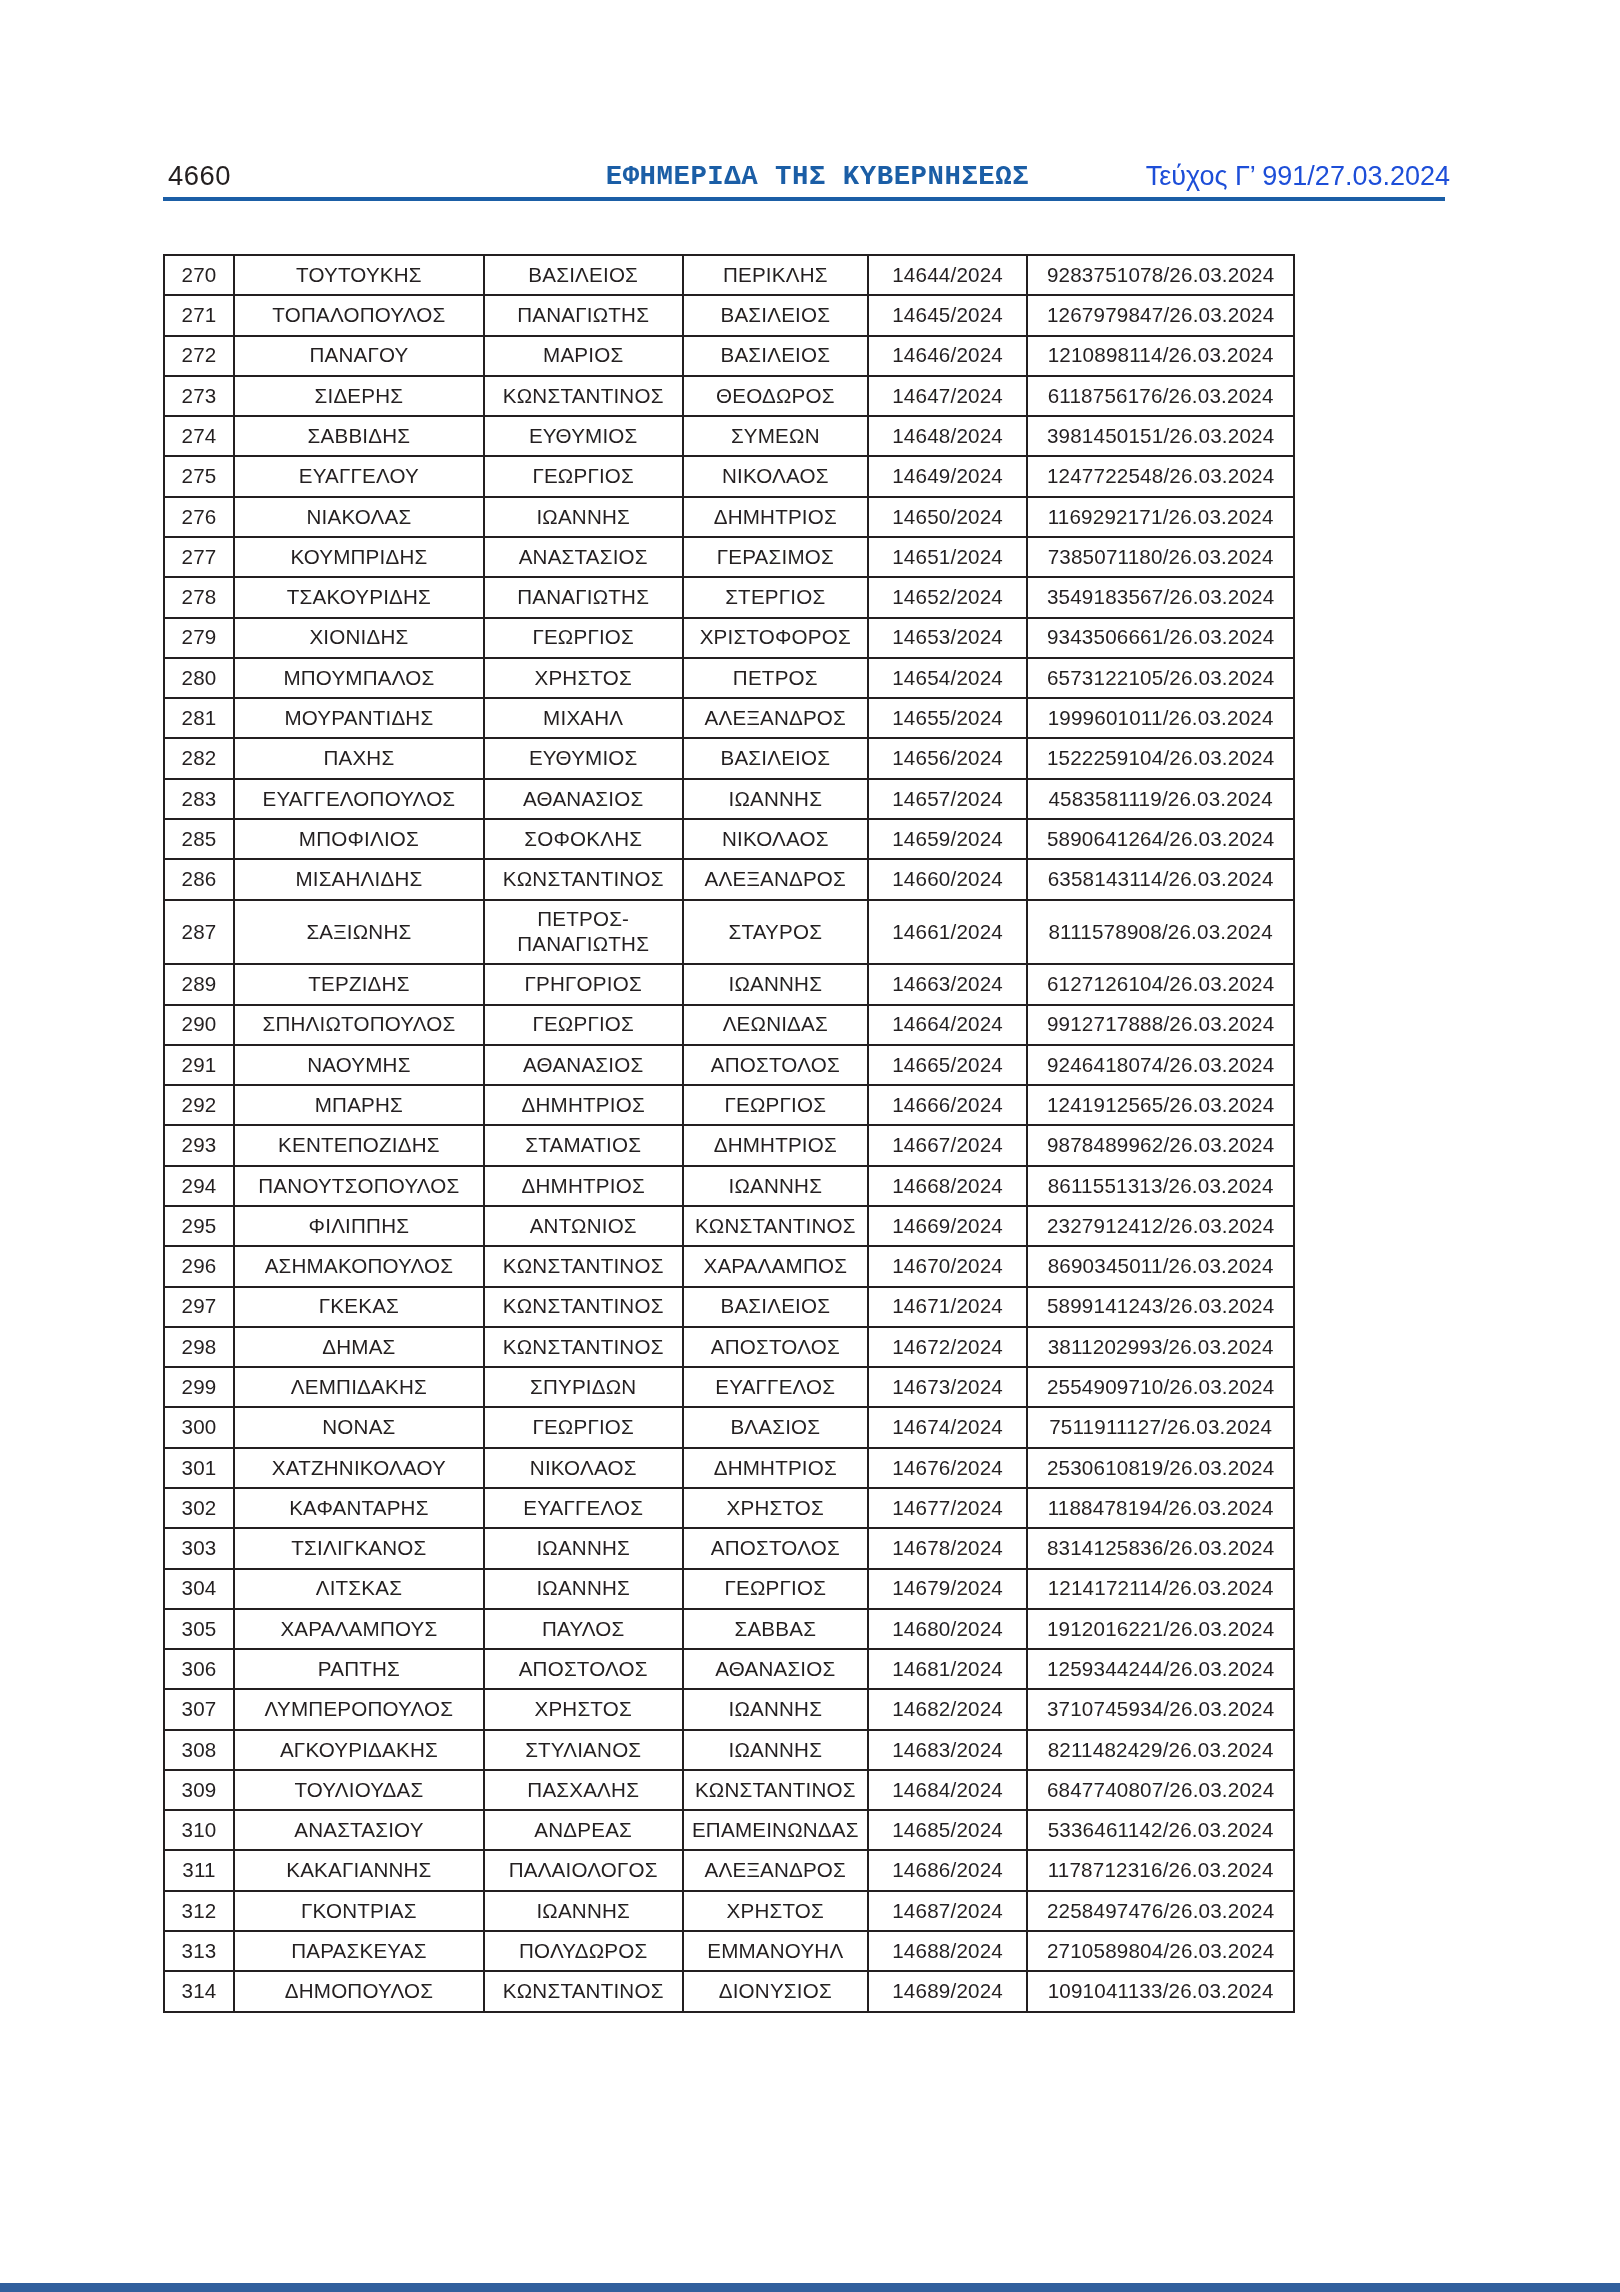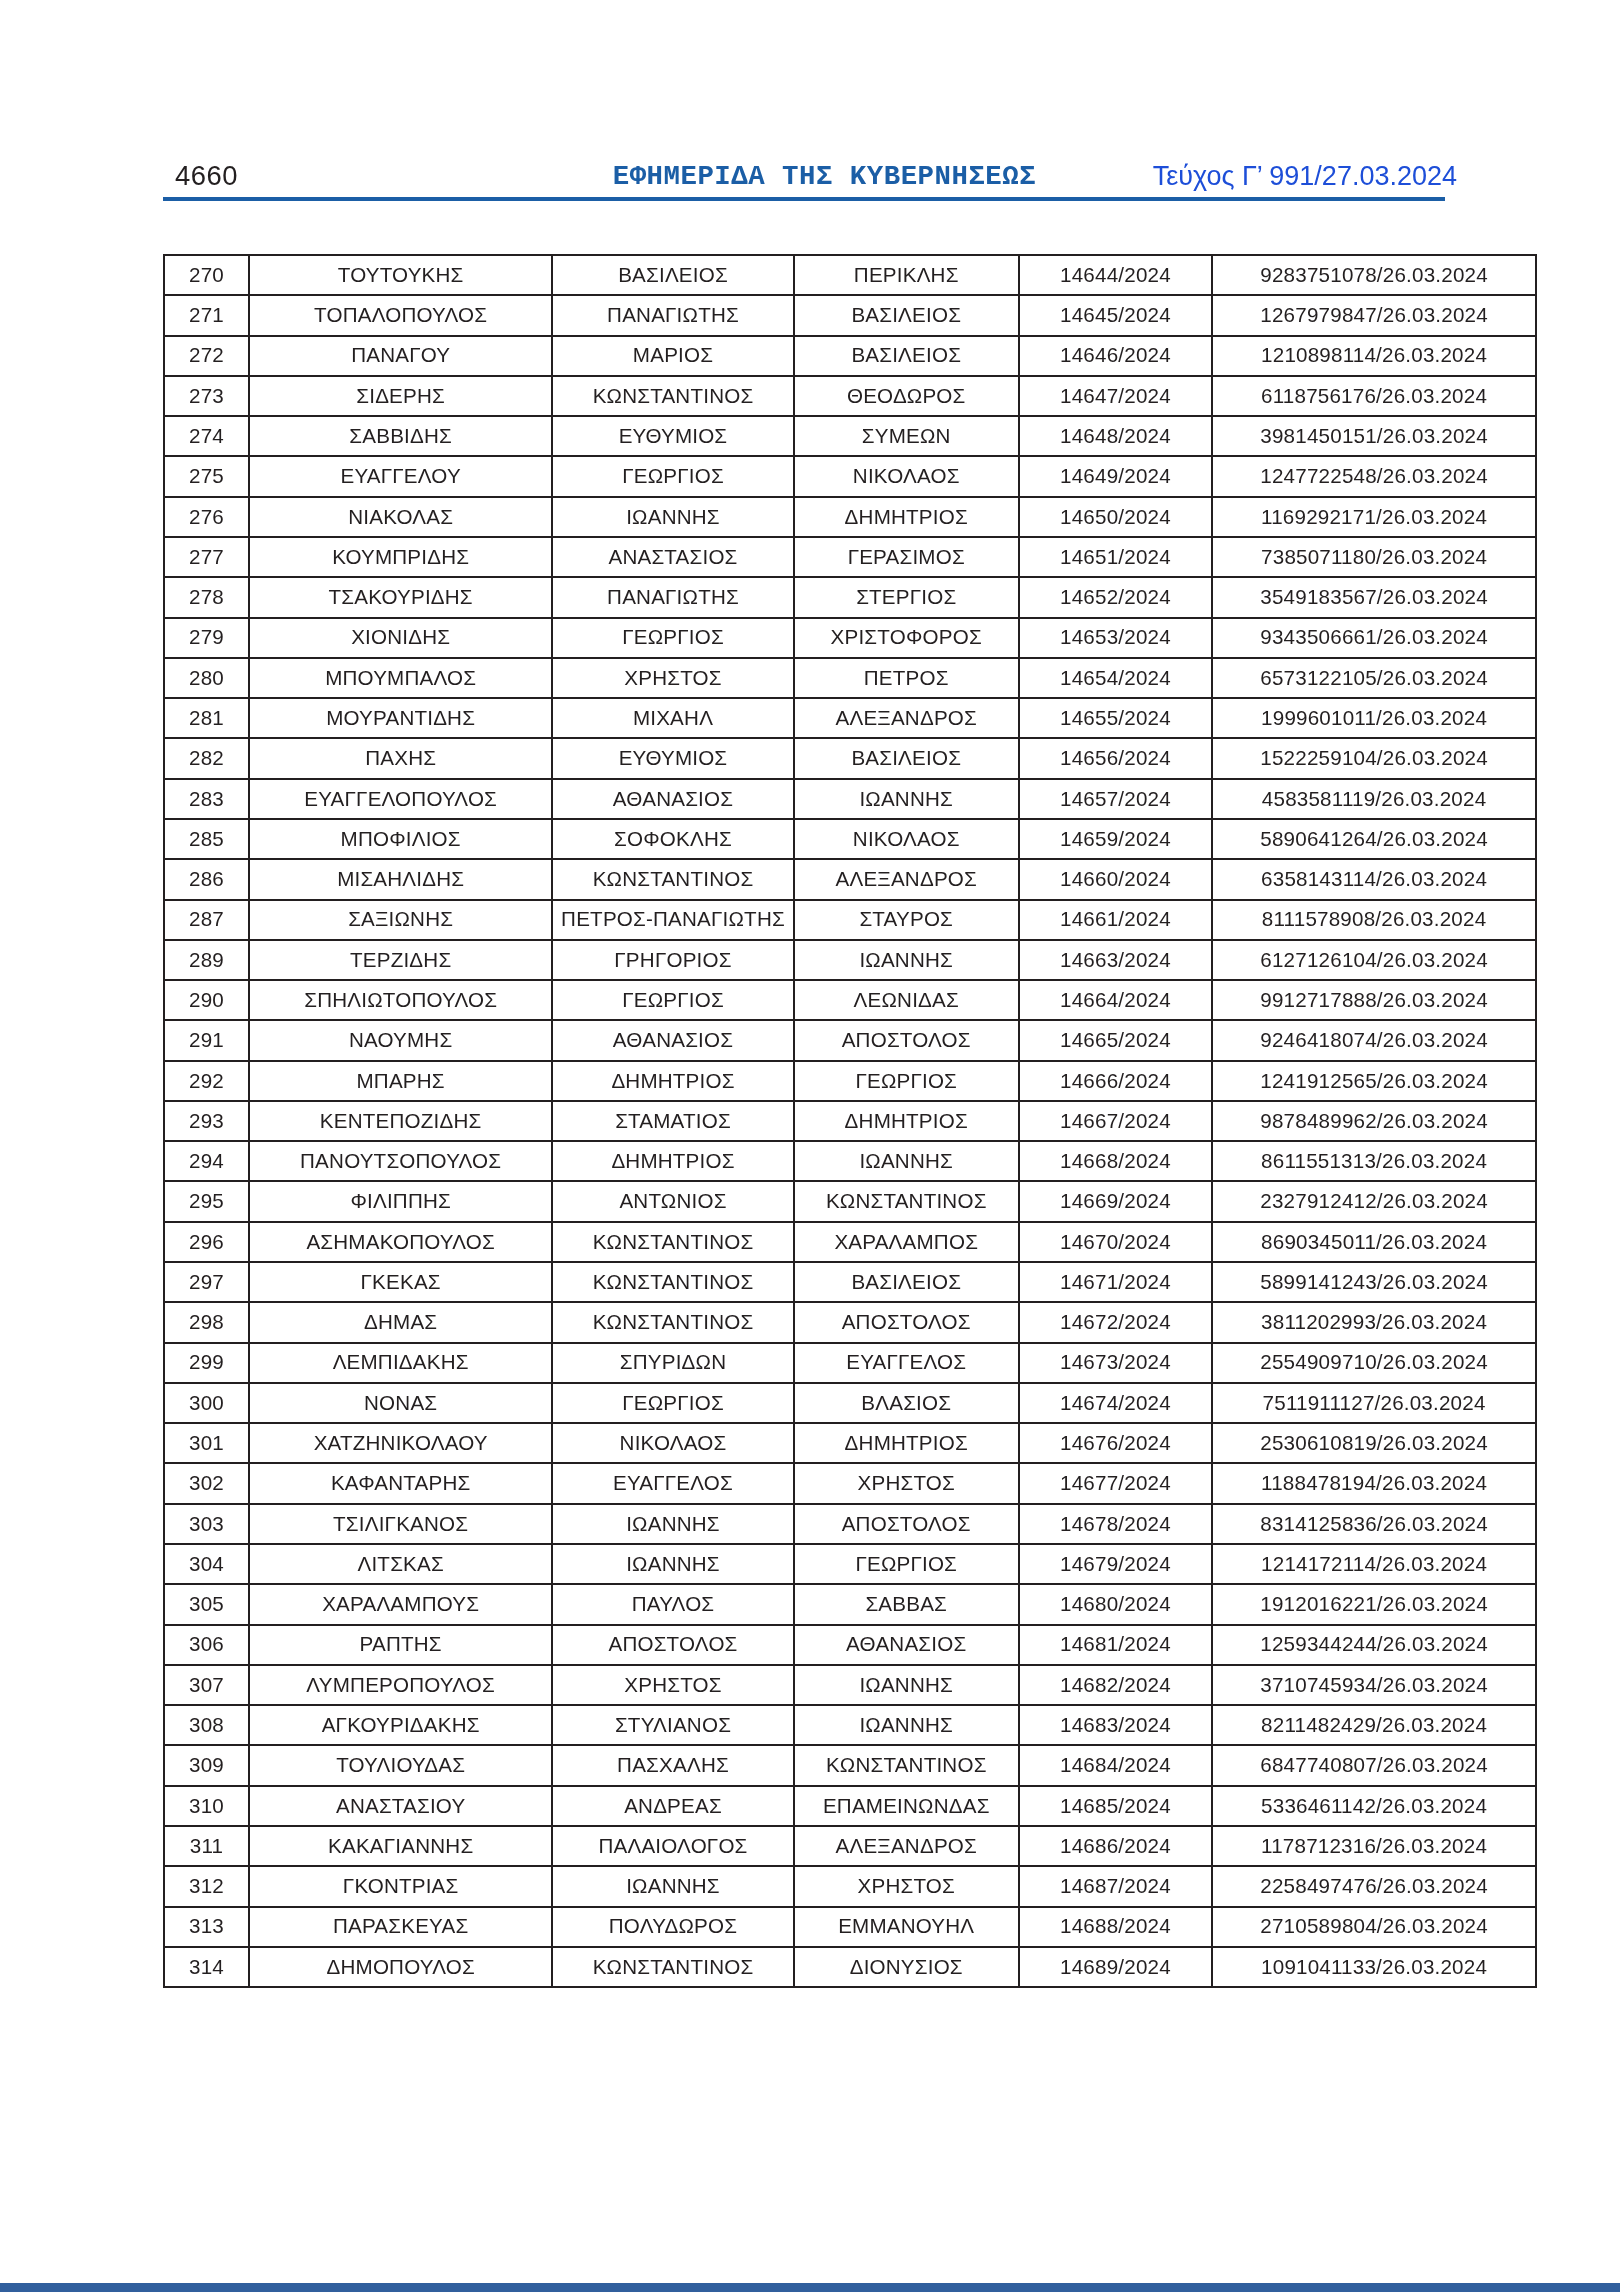--- a/index.html
+++ b/index.html
@@ -11,21 +11,21 @@
     width: 1620px;
     height: 2293px;
     position: relative;
     overflow: hidden;
     font-family: "Liberation Sans", sans-serif;
     color: var(--text, #231f20);
   }
   .page-header {
     position: absolute;
     top: 153px;
-    left: 175px;
+    left: 168px;
     width: 1282px;
     height: 39px;
     display: flex;
     align-items: flex-end;
     justify-content: space-between;
   }
   .page-number {
     font-size: 27.4px;
     letter-spacing: 0.5px;
     color: #231f20;
@@ -52,21 +52,21 @@
     top: 197px;
     left: 163px;
     width: 1282px;
     height: 3.9px;
     background: var(--accent, #1b5ea6);
   }
   .decisions-table {
     position: absolute;
     top: 254px;
     left: 163px;
-    width: 1374px;
+    width: 1132px;
     border-collapse: collapse;
     table-layout: fixed;
   }
   .decisions-table td {
     border: 2px solid #231f20;
     text-align: center;
     vertical-align: middle;
     font-size: 20.6px;
     line-height: 24.5px;
     padding: 6.9px 5.9px;

